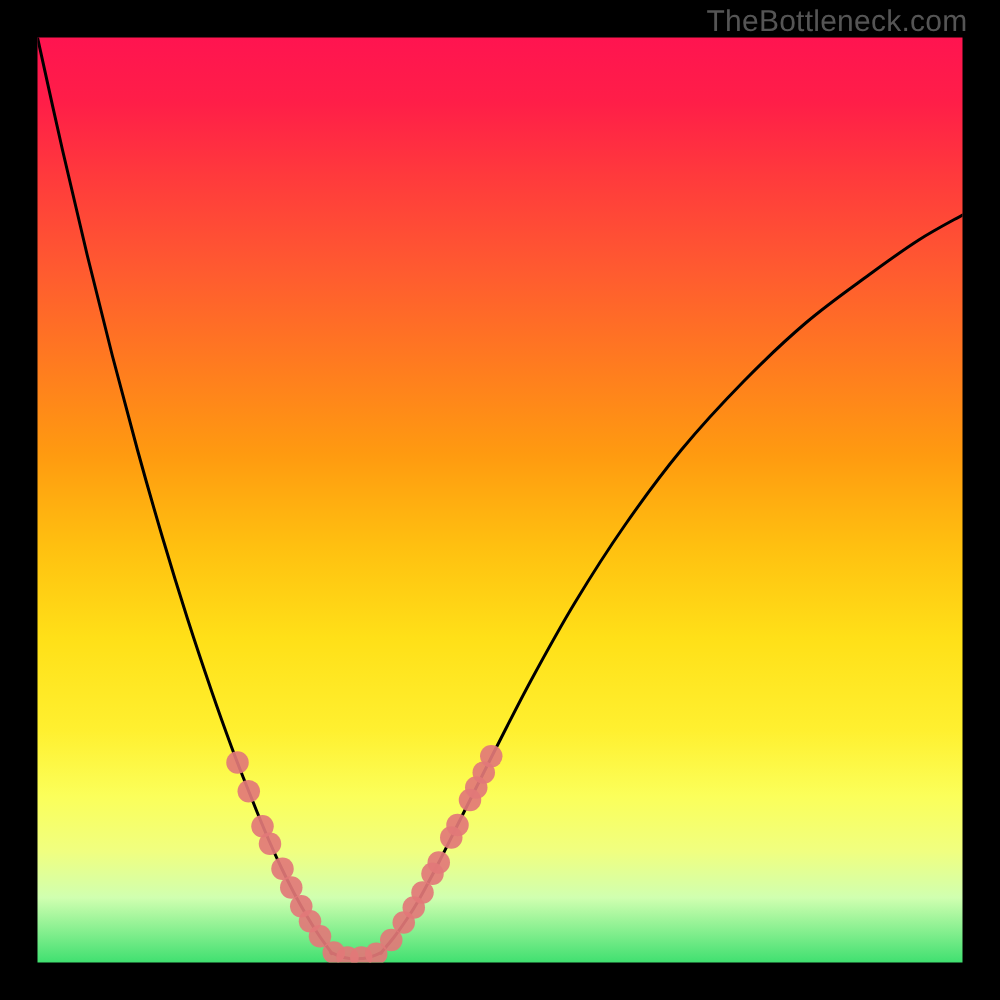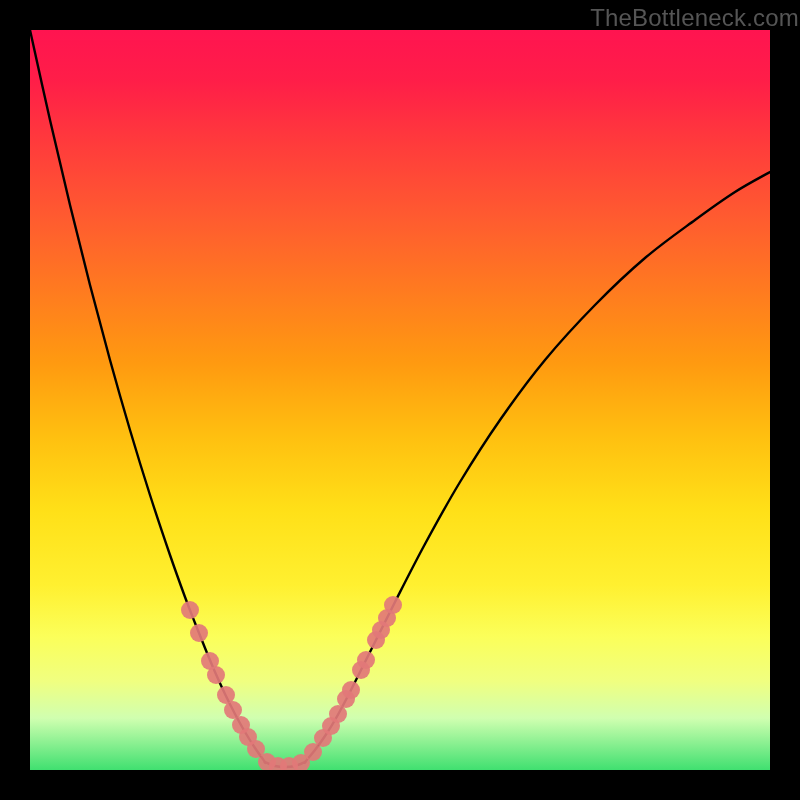--- a/index.html
+++ b/index.html
@@ -36,21 +36,21 @@
       #fff030 75%,
       #fbff5a 82%,
       #f0ff80 88%,
       #d0ffb0 93%,
       #40e070 100%
     );
   }
   .watermark {
     position: absolute;
     top: 4px;
-    right: 1px;
+    right: 26px;
     color: #555;
     font-size: 24px;
     font-weight: 500;
     letter-spacing: 0.2px;
     user-select: none;
   }
   svg.overlay {
     position: absolute;
     left: 0;
     top: 0;

